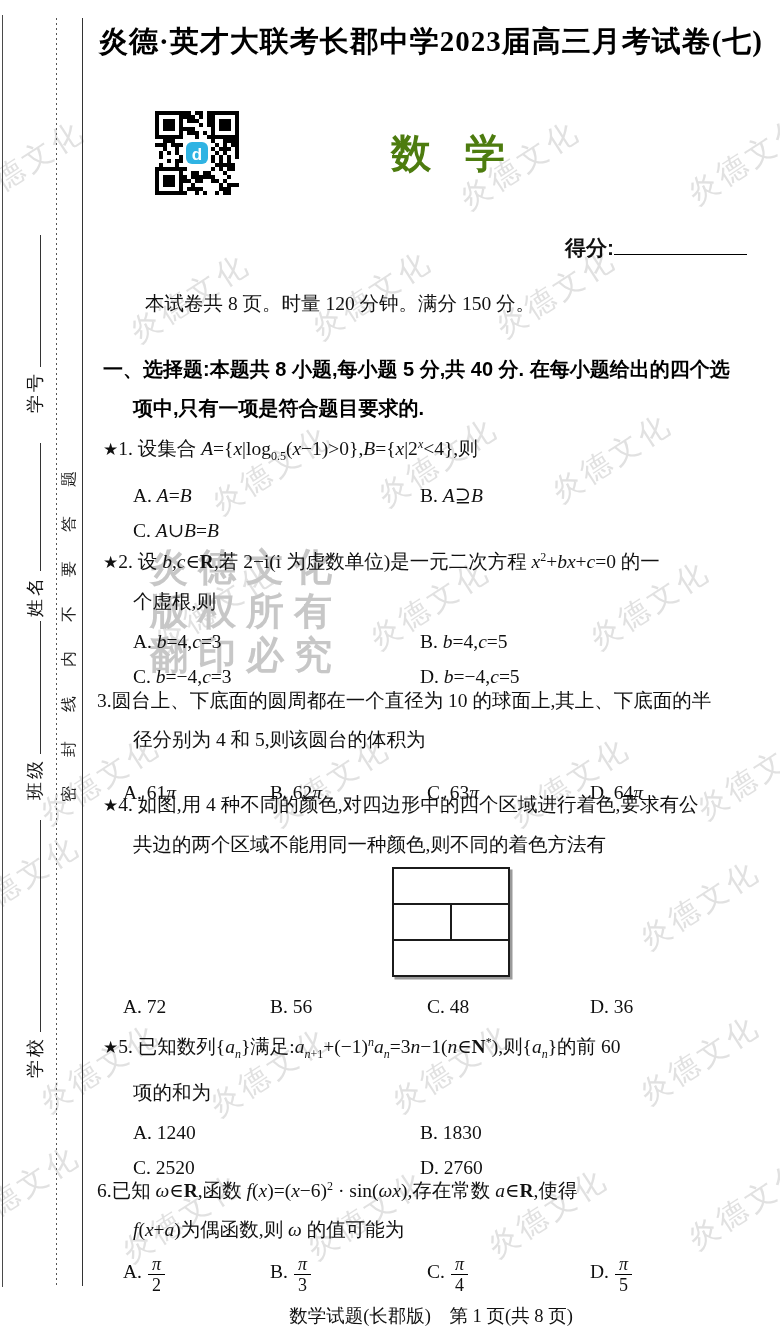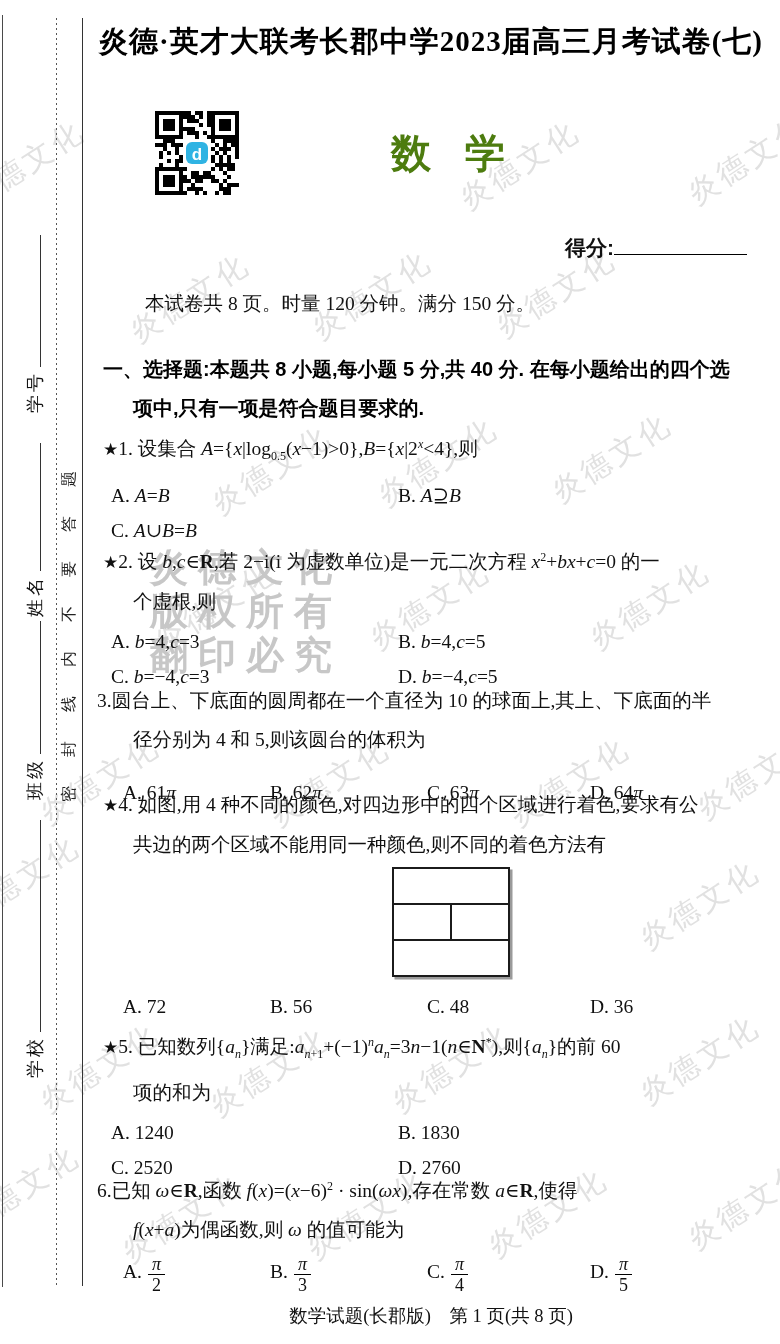--- a/index.html
+++ b/index.html
@@ -37,21 +37,21 @@
   .score-line{display:inline-block;width:133px;border-bottom:1.6px solid #000;height:18px;}
   .intro{left:63px;top:290px;font-size:19.5px;white-space:nowrap;}
   .sec-head{left:0;top:350px;width:590px;font-weight:bold;font-size:20px;line-height:39px;
       font-family:"Liberation Sans","DejaVu Sans",sans-serif;color:#000;}
   .sec-head .l1{padding-left:21px;white-space:nowrap;}
   .sec-head .l2{padding-left:51px;white-space:nowrap;}
   .question{left:0;top:0;width:698px;font-size:19.5px;}
   .qline{line-height:39px;white-space:nowrap;}
   .ind-star{padding-left:21px;} .ind-plain{padding-left:15px;} .ind-wrap{padding-left:51px;}
   .star{font-size:17px;}
-  .orow2{display:grid;grid-template-columns:287px auto;padding-left:29px;line-height:35px;}
+  .orow2{display:grid;grid-template-columns:287px auto;padding-left:51px;line-height:35px;}
   .orow4{display:grid;grid-template-columns:147px 157px 163px auto;padding-left:41px;line-height:35px;}
   .orow-frac{display:grid;grid-template-columns:147px 157px 163px auto;padding-left:41px;margin-top:6px;}
   sub{font-size:12px;} sup{font-size:12px;}
   .frac{display:inline-block;text-align:center;vertical-align:-14px;line-height:1.05;margin-left:6px;}
   .fn{display:block;border-bottom:1.4px solid #000;padding:0 4px 1px;font-style:italic;font-size:18px;}
   .fd{display:block;padding-top:1px;font-size:18px;}
   
   .q4fig{margin:3px 0 0 310px;width:114px;border:2px solid #1b1b1b;background:#fff;
       box-shadow:2.5px 2.5px 0 #9a9a9a;}
   .fr{height:34px;} .fr1,.fr2{border-bottom:2px solid #1b1b1b;}

